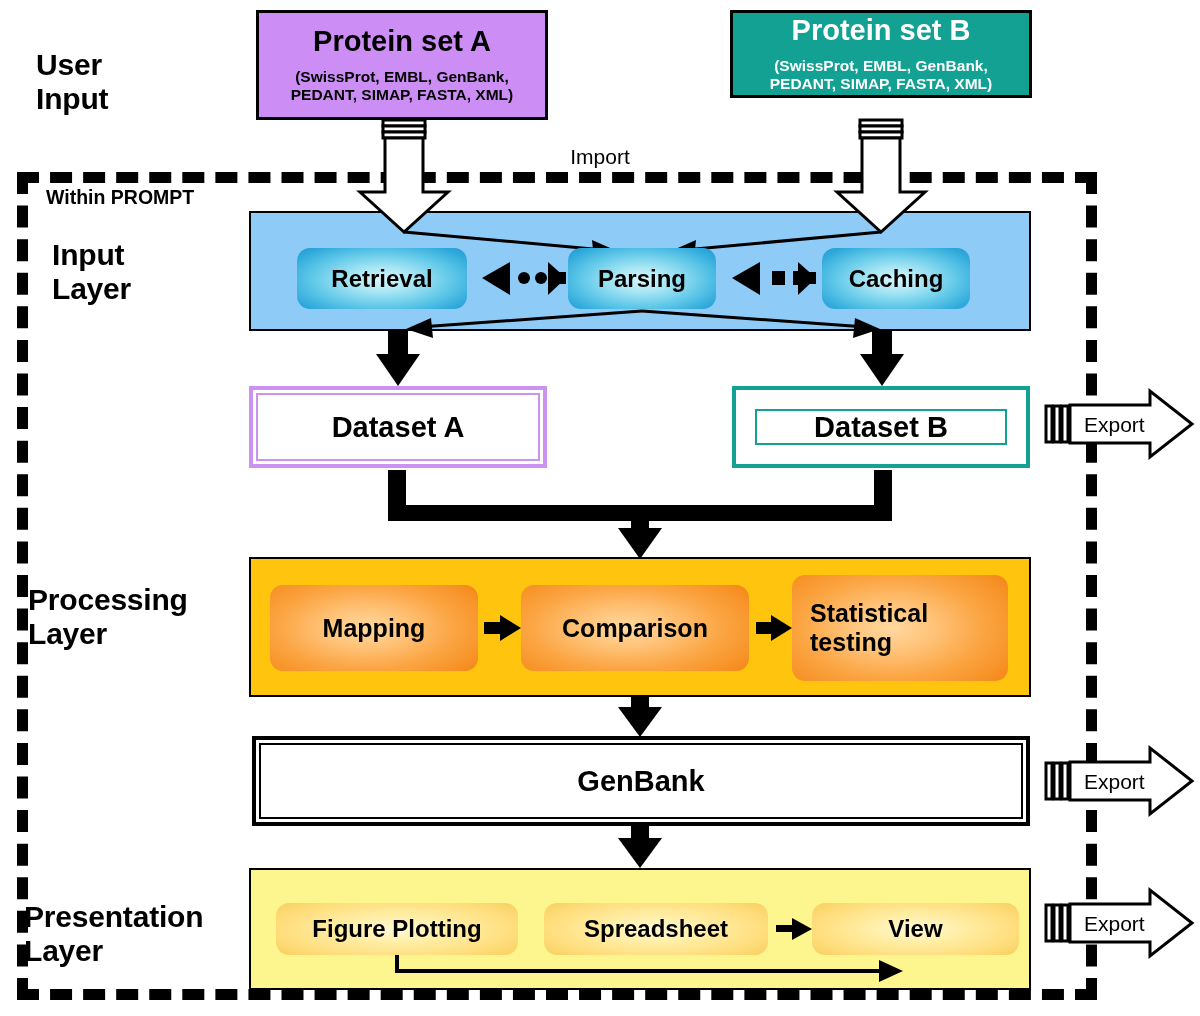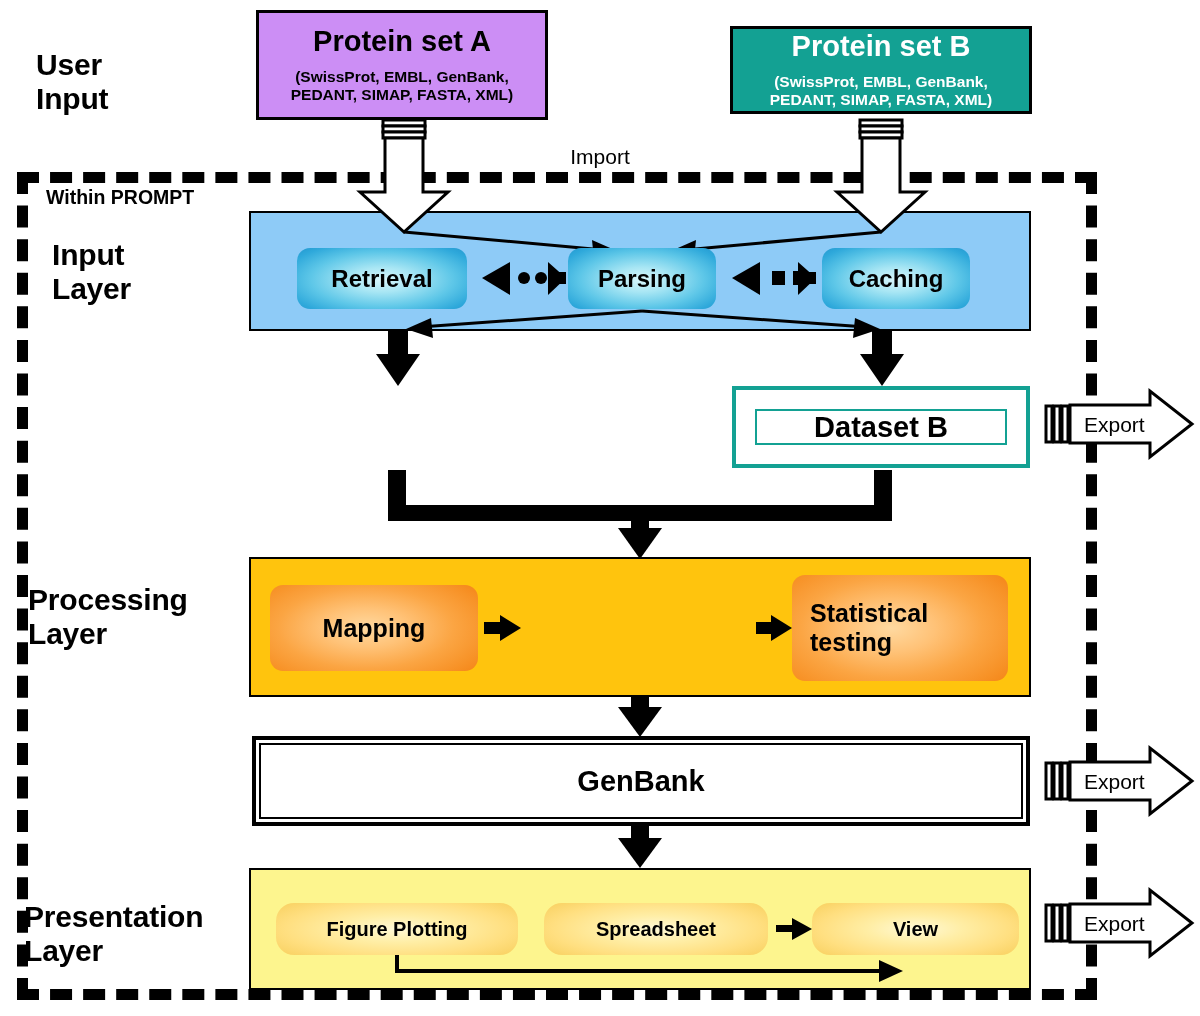--- a/index.html
+++ b/index.html
@@ -16,21 +16,21 @@
   #lbl-input-layer{left:52px;top:238px;font-size:30px;width:190px;}
   #lbl-processing-layer{left:28px;top:583px;font-size:30px;width:220px;}
   #lbl-presentation-layer{left:24px;top:900px;font-size:30px;width:240px;}
 
   
   .protein-box{
     box-sizing:border-box;border:3px solid #000;text-align:center;
     display:flex;flex-direction:column;align-items:center;justify-content:center;
   }
   #protein-a{left:256px;top:10px;width:292px;height:110px;background:#cc8ef5;}
-  #protein-b{left:730px;top:26px;width:302px;height:88px;background:#13a193;}
+  #protein-b{left:730px;top:10px;width:302px;height:88px;background:#13a193;}
   .protein-title{font-size:29px;font-weight:bold;line-height:1;margin-bottom:12px;}
   .protein-sub{font-size:15.5px;font-weight:bold;line-height:1.15;}
   #protein-a .protein-title,#protein-a .protein-sub{color:#000;}
   #protein-b .protein-title,#protein-b .protein-sub{color:#fff;}
 
   
   #prompt-frame{
     left:17px;top:172px;width:1080px;height:828px;box-sizing:border-box;
     border:11px dashed #000;
   }
@@ -51,22 +51,21 @@
   .chip-blue{
     background:radial-gradient(ellipse 72% 78% at 50% 52%,#d8f6fb 0%,#a8e6f4 26%,#5ec7e8 58%,#2fa9db 82%,#1f93cd 100%);
     font-size:24px;
   }
   .chip-orange{
     background:radial-gradient(ellipse 68% 76% at 46% 50%,#ffd9a0 0%,#ffc277 30%,#fba543 62%,#f79227 88%,#f5881b 100%);
     font-size:25px;
   }
   .chip-yellow{
     background:radial-gradient(ellipse 70% 80% at 50% 50%,#fff9d6 0%,#ffeea6 32%,#ffdf80 66%,#f9d264 90%,#f5cc58 100%);
-    font-size:20px;
-    border-radius:18px;
+    font-size:24px;
   }
   #chip-retrieval{left:297px;top:248px;width:170px;height:61px;}
   #chip-parsing{left:568px;top:248px;width:148px;height:61px;}
   #chip-caching{left:822px;top:248px;width:148px;height:61px;}
 
   #chip-mapping{left:270px;top:585px;width:208px;height:86px;}
   #chip-comparison{left:521px;top:585px;width:228px;height:86px;}
   #chip-stat{left:792px;top:575px;width:216px;height:106px;padding-left:18px;justify-content:flex-start;text-align:left;line-height:1.16;}
 
   #chip-figure{left:276px;top:903px;width:242px;height:52px;}
@@ -246,35 +245,43 @@
   <div class="abs chip chip-blue" id="chip-parsing">
     <span>Parsing</span>
   </div>
   <div class="abs chip chip-blue" id="chip-caching">
     <span>Caching</span>
   </div>
 
   <div class="abs chip chip-orange" id="chip-mapping">
     <span>Mapping</span>
   </div>
+  <div class="abs chip chip-orange" id="chip-comparison">
+    <span>Comparison</span>
+  </div>
   <div class="abs chip chip-orange" id="chip-stat">
     <span style="white-space:pre-line">Statistical
 testing</span>
   </div>
 
   <div class="abs chip chip-yellow" id="chip-figure">
     <span>Figure Plotting</span>
   </div>
   <div class="abs chip chip-yellow" id="chip-spread">
     <span>Spreadsheet</span>
   </div>
   <div class="abs chip chip-yellow" id="chip-view">
     <span>View</span>
   </div>
 
+  <div class="abs dbl-box" id="dataset-a">
+    <div class="inner">
+        <span>Dataset A</span>
+      </div>
+  </div>
   <div class="abs dbl-box" id="dataset-b">
     <div class="inner">
         <span>Dataset B</span>
       </div>
   </div>
   <div class="abs dbl-box" id="results-box">
     <div class="inner">
         <span>GenBank</span>
       </div>
   </div>

